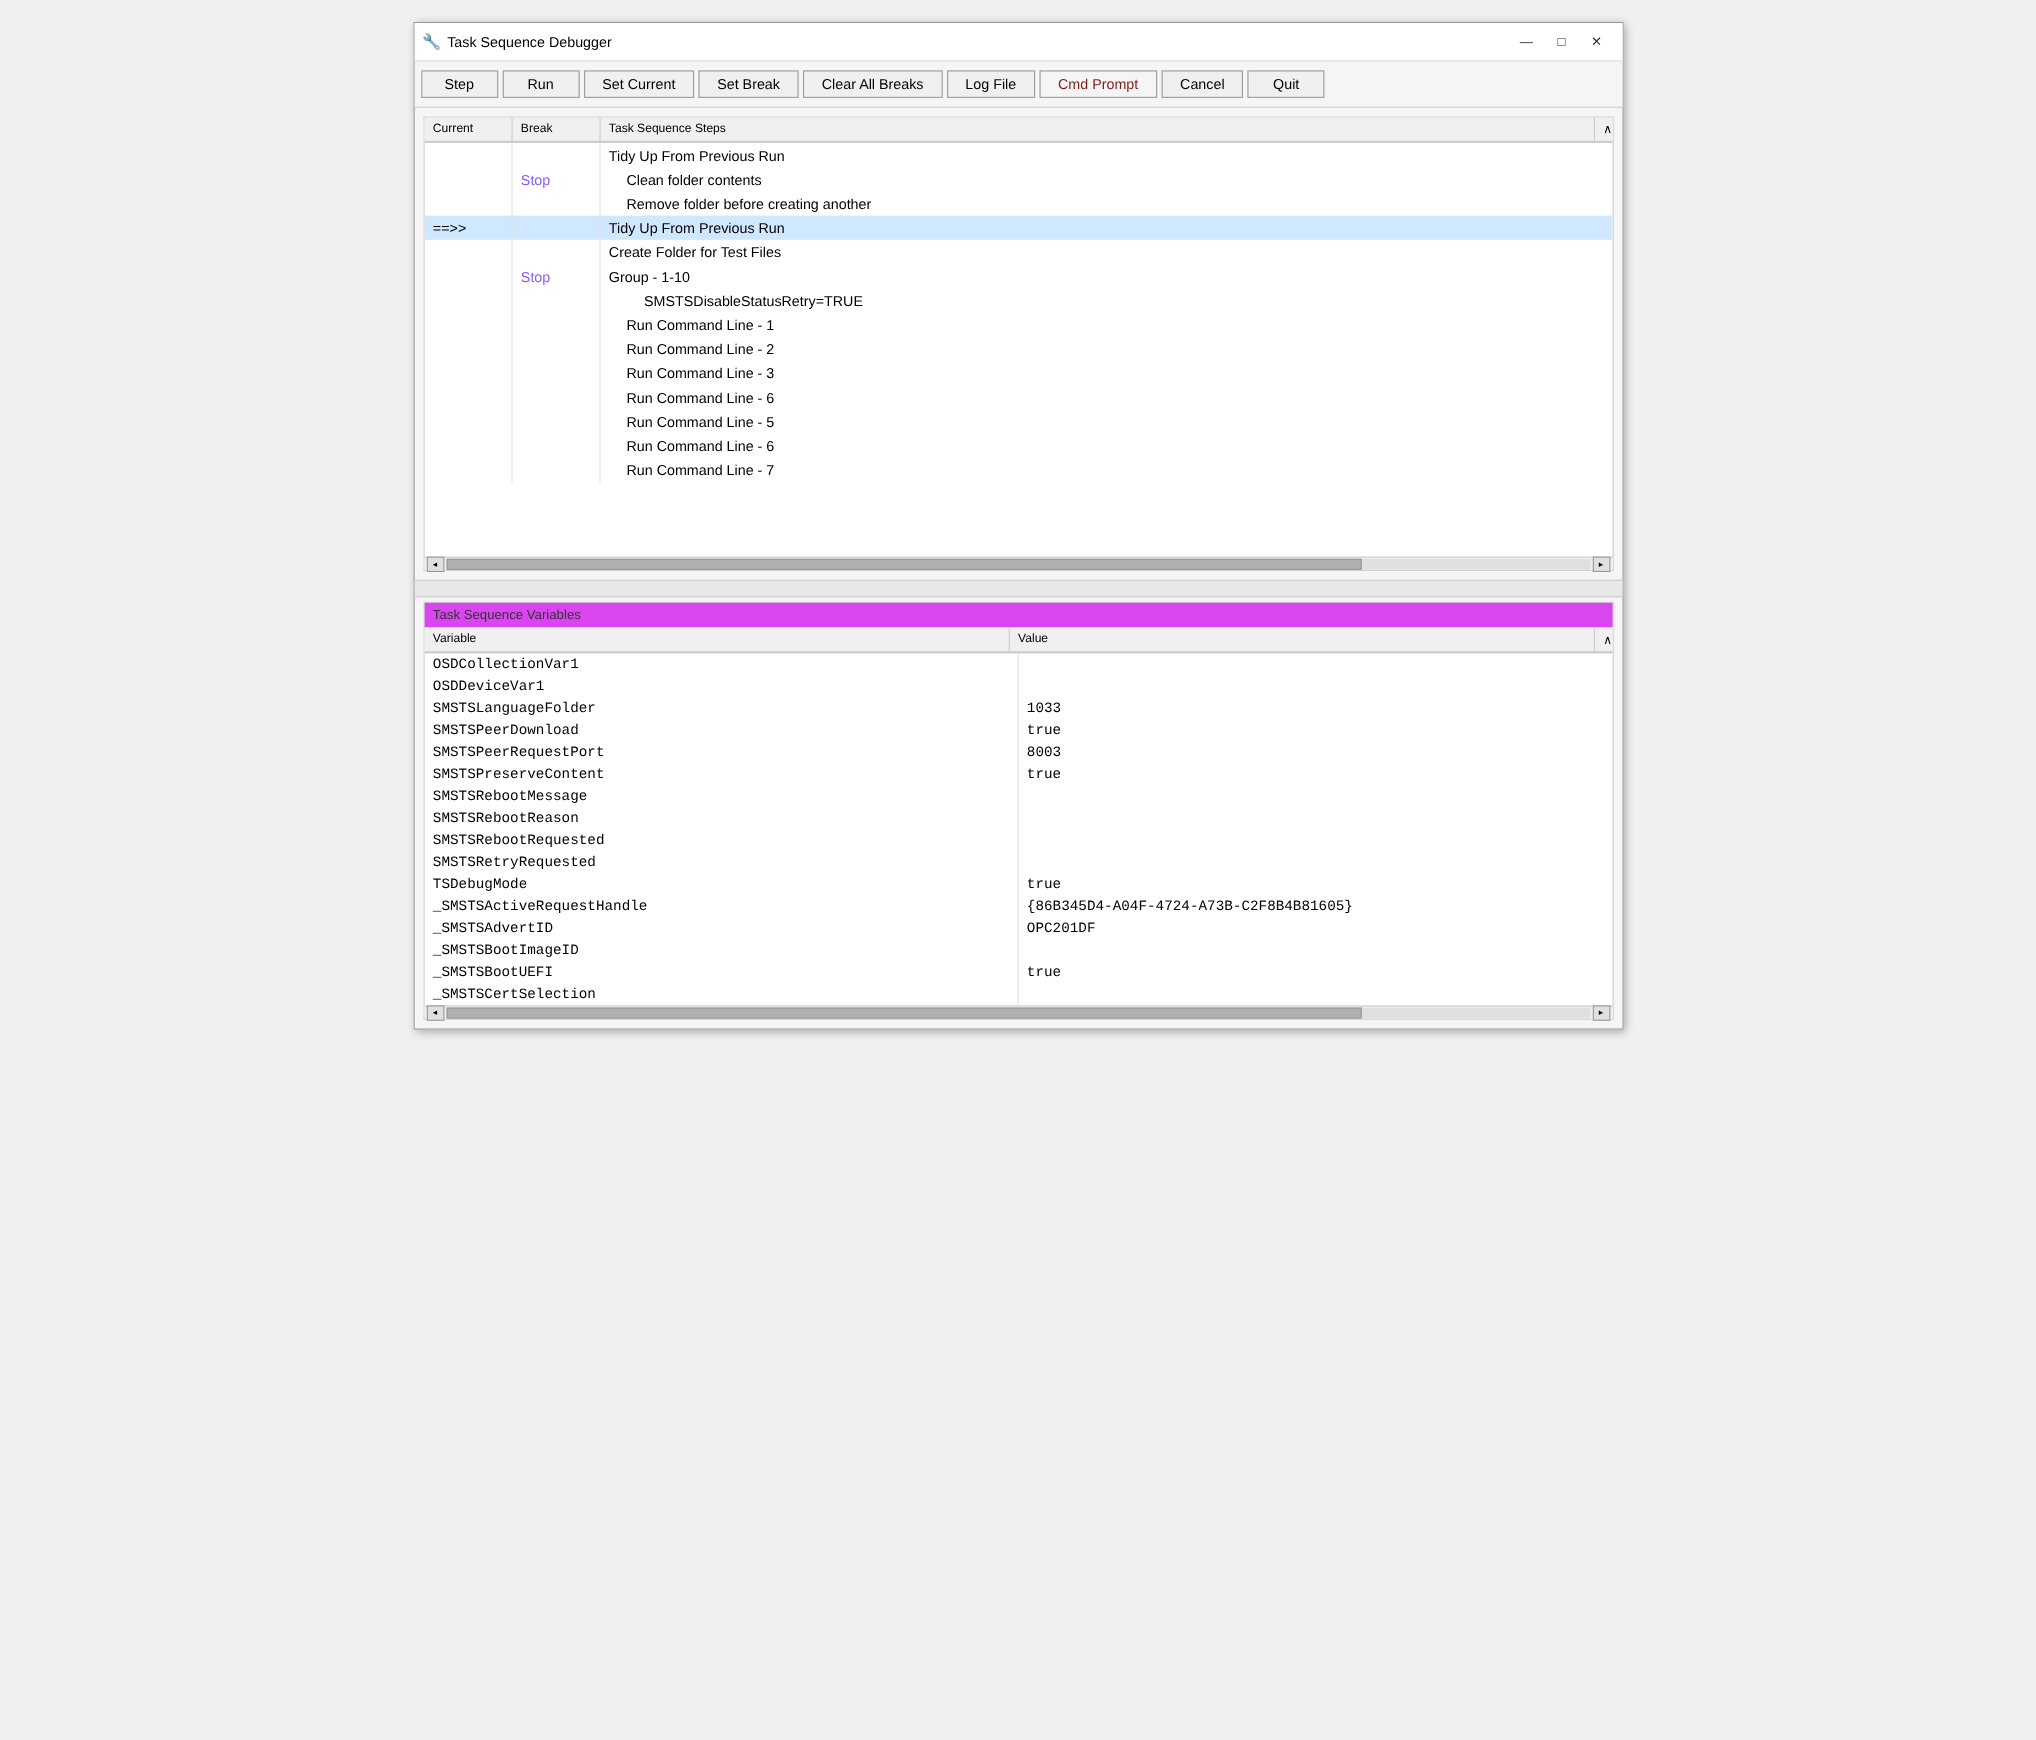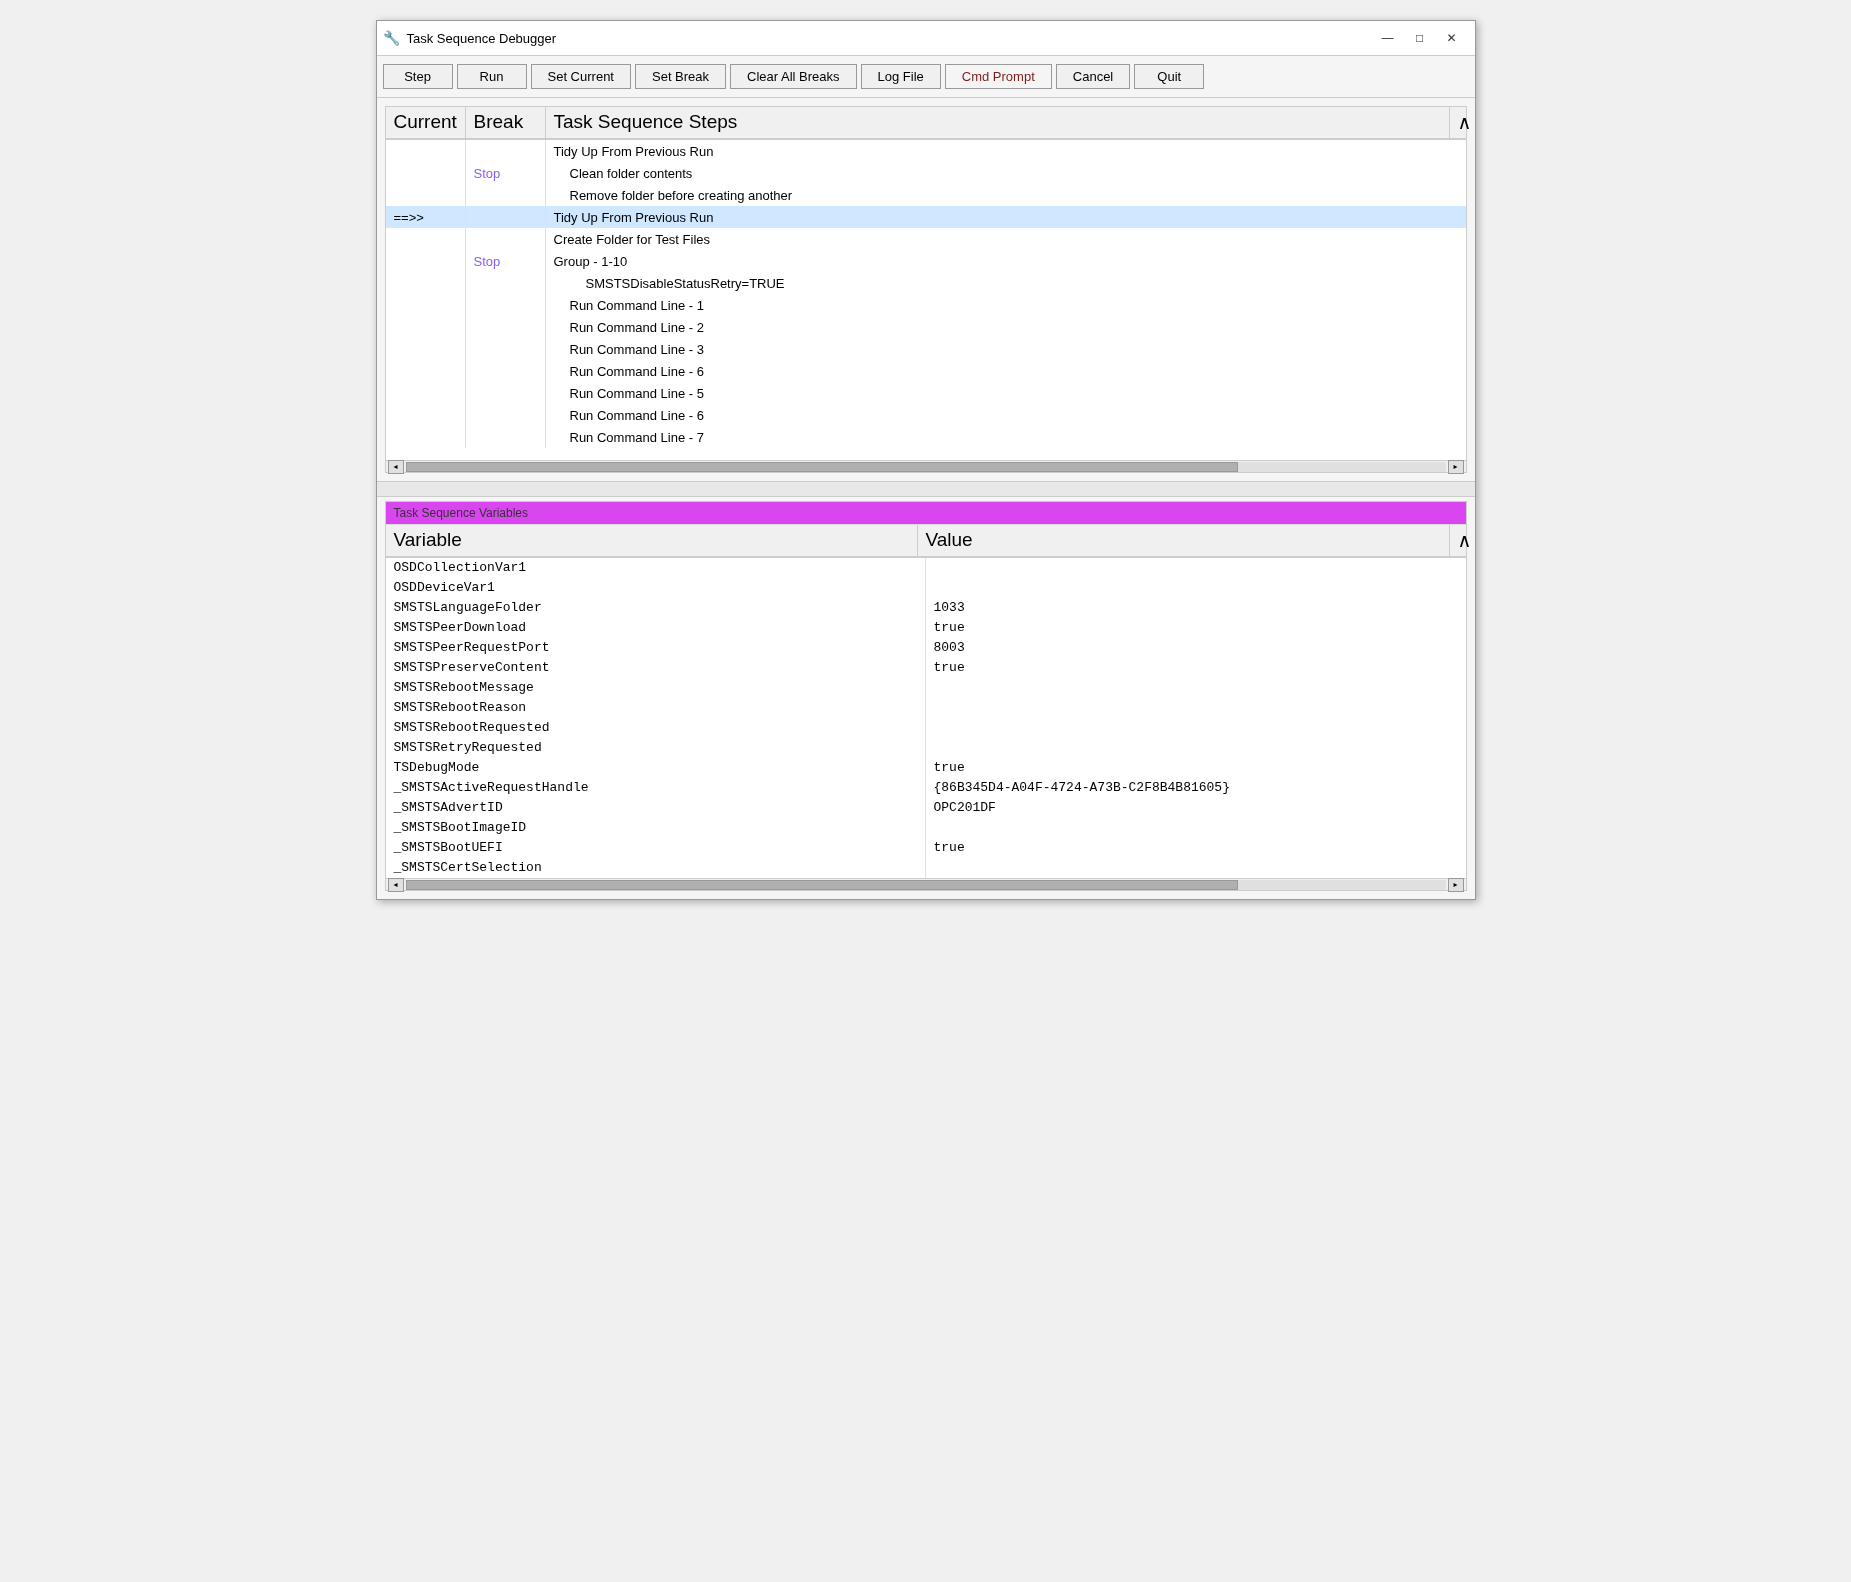--- a/index.html
+++ b/index.html
@@ -113,32 +113,32 @@
     .list-header {
       display: grid;
       grid-template-columns: 80px 80px 1fr 16px;
       border-bottom: 2px solid #ccc;
       background: #f0f0f0;
     }
 
     .list-header-cell {
       padding: 4px 8px;
       font-weight: normal;
-      font-size: 19px;
+      font-size: 11px;
       border-right: 1px solid #ccc;
     }
 
     .list-header-cell:last-child {
       border-right: none;
       text-align: center;
     }
 
     .list-body {
       overflow-y: scroll;
-      height: 320px;
+      height: 376px;
       overflow-x: auto;
     }
 
     .list-row {
       display: grid;
       grid-template-columns: 80px 80px 1fr;
       min-height: 22px;
     }
 
     .list-row.highlighted {

